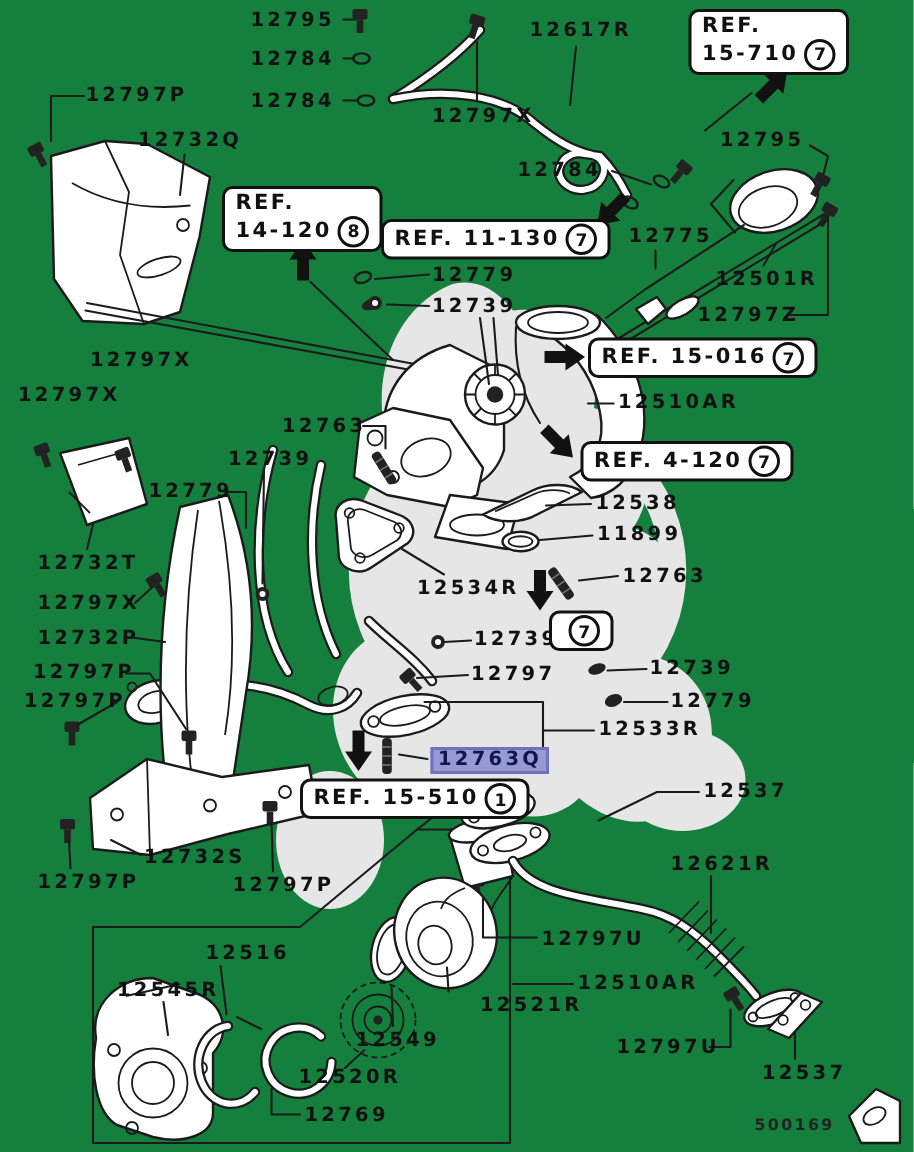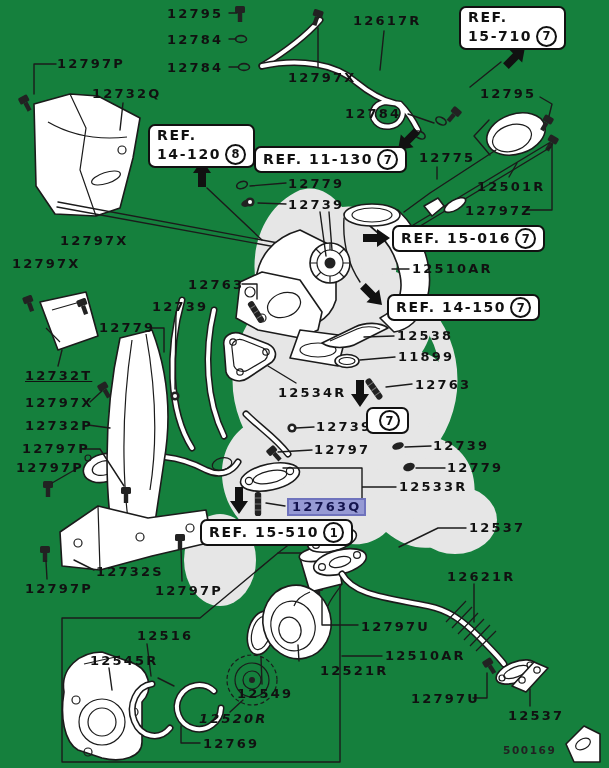--- a/index.html
+++ b/index.html
@@ -311,46 +311,46 @@
       <div class="lbl" style="left: 288px; top: 197px;">12739</div>
       <div class="lbl" style="left: 465px; top: 203px;">12797Z</div>
       <div class="lbl" style="left: 60px; top: 233px;">12797X</div>
       <div class="lbl" style="left: 12px; top: 256px;">12797X</div>
       <div class="lbl" style="left: 412px; top: 261px;">12510AR</div>
       <div class="lbl" style="left: 188px; top: 277px;">12763</div>
       <div class="lbl" style="left: 152px; top: 299px;">12739</div>
       <div class="lbl" style="left: 99px; top: 320px;">12779</div>
       <div class="lbl" style="left: 397px; top: 328px;">12538</div>
       <div class="lbl" style="left: 398px; top: 349px;">11899</div>
-      <div class="lbl" style="left: 25px; top: 368px; text-decoration: underline;">12732T</div>
+      <div class="lbl" style="left: 25px; top: 368px;">12732T</div>
       <div class="lbl" style="left: 415px; top: 377px;">12763</div>
       <div class="lbl" style="left: 25px; top: 395px;">12797X</div>
       <div class="lbl" style="left: 278px; top: 385px;">12534R</div>
       <div class="lbl" style="left: 25px; top: 418px;">12732P</div>
       <div class="lbl" style="left: 316px; top: 419px;">12739</div>
       <div class="lbl" style="left: 22px; top: 441px;">12797P</div>
       <div class="lbl" style="left: 314px; top: 442px;">12797</div>
       <div class="lbl" style="left: 433px; top: 438px;">12739</div>
       <div class="lbl" style="left: 447px; top: 460px;">12779</div>
       <div class="lbl" style="left: 16px; top: 460px;">12797P</div>
       <div class="lbl" style="left: 399px; top: 479px;">12533R</div>
       <div class="lbl hl" style="left: 287px; top: 498px;">12763Q</div>
       <div class="lbl" style="left: 469px; top: 520px;">12537</div>
       <div class="lbl" style="left: 96px; top: 564px;">12732S</div>
       <div class="lbl" style="left: 25px; top: 581px;">12797P</div>
       <div class="lbl" style="left: 155px; top: 583px;">12797P</div>
       <div class="lbl" style="left: 447px; top: 569px;">12621R</div>
       <div class="lbl" style="left: 361px; top: 619px;">12797U</div>
       <div class="lbl" style="left: 125px; top: 628px; margin-left: 12px;">12516</div>
-      <div class="lbl" style="left: 78px; top: 653px; margin-left: 12px;">12545R</div>
+      <div class="lbl" style="left: 78px; top: 653px;">12545R</div>
       <div class="lbl" style="left: 385px; top: 648px;">12510AR</div>
       <div class="lbl" style="left: 272px; top: 663px; margin-left: 48px;">12521R</div>
       <div class="lbl" style="left: 237px; top: 686px;">12549</div>
       <div class="lbl" style="left: 411px; top: 691px;">12797U</div>
-      <div class="lbl" style="left: 199px; top: 711px; font-style: italic;">12520R</div>
+      <div class="lbl" style="left: 199px; top: 711px;">12520R</div>
       <div class="lbl" style="left: 508px; top: 708px;">12537</div>
       <div class="lbl" style="left: 203px; top: 736px;">12769</div>
     </div>
 <div id="refs">
       <div class="refbox" style="left: 459px; top: 6px;">
         <span class="lines">
           <span>REF.</span>
           <span style="display: inline-flex; align-items: center;">
             <span>15-710</span>
             <span class="refnum">7</span>
@@ -373,21 +373,21 @@
         <span class="refnum">7</span>
       </div>
       <div class="refbox" style="left: 392px; top: 225px;">
         <span class="lines">
           <span>REF. 15-016</span>
         </span>
         <span class="refnum">7</span>
       </div>
       <div class="refbox" style="left: 387px; top: 294px;">
         <span class="lines">
-          <span>REF. 14-150</span>
+          <span>REF. 4-120</span>
         </span>
         <span class="refnum">7</span>
       </div>
       <div class="refbox" style="left: 366px; top: 407px;">
         <span class="refnum">7</span>
       </div>
       <div class="refbox" style="left: 200px; top: 519px;">
         <span class="lines">
           <span>REF. 15-510</span>
         </span>

